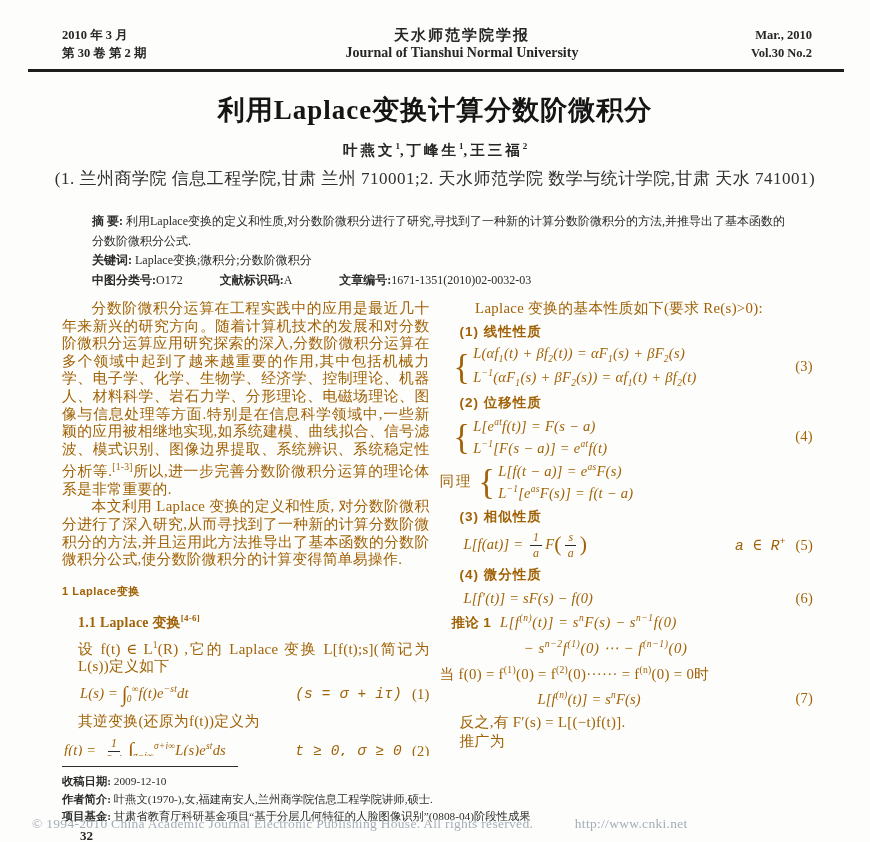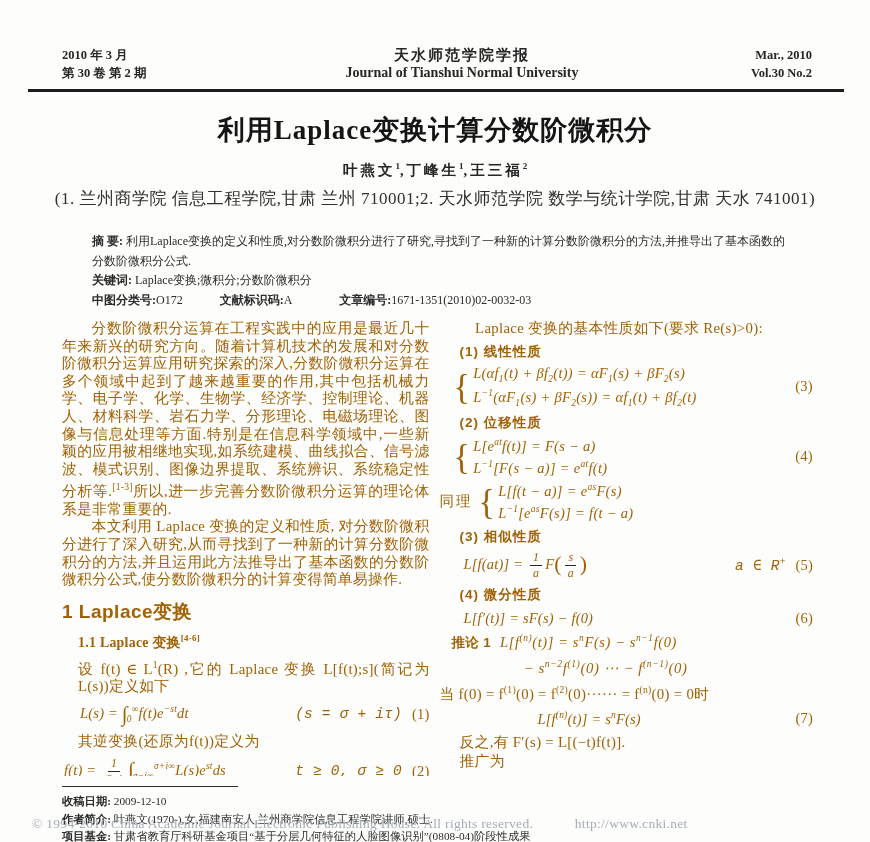--- a/index.html
+++ b/index.html
@@ -2,21 +2,21 @@
 <html><head>
 <meta charset="utf-8">
 <style>
   html,body { margin:0; padding:0; background:#e8e8e6; }
   .page {
     position:relative; width:870px; height:842px; margin:0 auto;
     background:#fdfdfb; overflow:hidden; color:#262626;
     font-family:"Liberation Serif","DejaVu Serif",serif;
   }
   
-  .hdr { display:flex; align-items:flex-end; padding:46px 58px 0 62px; }
+  .hdr { display:flex; align-items:flex-end; padding:26px 58px 0 62px; }
   .hdr .blk { font-size:12.5px; font-weight:700; line-height:18px; white-space:nowrap; }
   .hdr .blk.left  { width:170px; text-align:left; }
   .hdr .blk.center{ flex:1; text-align:center; }
   .hdr .blk.right { width:120px; text-align:right; }
   .jcn { font-size:15px; letter-spacing:2px; }
   .jen { font-size:14px; font-weight:700; }
   .hdr-rule { height:3px; background:#1d1d1d; margin:7px 26px 0 28px; }
   
   .title { text-align:center; font-size:27px; font-weight:700; letter-spacing:1px; margin-top:20px; color:#151515; }
   .authors { text-align:center; font-size:14.5px; margin-top:13px; letter-spacing:3px; font-weight:600; }
@@ -27,21 +27,21 @@
   .meta .hang { text-indent:0; }
   .meta b { font-weight:700; }
   .meta .sep { display:inline-block; width:34px; }
   .meta .sep2 { display:inline-block; width:44px; }
   
   .columns { display:flex; gap:16px; margin:10px 57px 0 62px; height:456px; overflow:hidden; }
   .col { width:368px; font-size:14.8px; line-height:17.6px; letter-spacing:0.3px; text-align:justify; color:#a16207; }
   .col p { margin:0; text-indent:2em; }
   .col p.noind { text-indent:0; }
   sup { font-size:0.65em; } sub { font-size:0.65em; }
-  .sechead { font-family:"Liberation Sans","DejaVu Sans",sans-serif; font-weight:700; font-size:19px; margin:14px 0 10px 0; letter-spacing:0.5px; }
+  .sechead { font-family:"Liberation Sans","DejaVu Sans",sans-serif; font-weight:700; font-size:11px; margin:14px 0 10px 0; letter-spacing:0.5px; }
   .subhead { font-weight:700; margin:8px 0 4px 16px; font-size:13.8px; }
   .prophead { font-weight:700; font-family:"Liberation Sans","DejaVu Sans",sans-serif; font-size:13.5px; margin:5px 0 3px 14px; letter-spacing:1px; }
   
   .eq { display:flex; align-items:center; font-style:italic; font-size:14.5px; margin:5px 0 5px 18px; letter-spacing:0.2px; line-height:1.3; }
   .eq .f { white-space:nowrap; }
   .eq .cond { margin-left:auto; white-space:nowrap; padding-right:10px;font-family:Liberation Mono, monospace; }
   .eq .no { font-style:normal; margin-left:auto; }
   .eq.hascond .no { margin-left:0; }
   .eqrow { display:flex; align-items:center; font-style:italic; font-size:14.5px; margin:4px 0 4px 8px; line-height:1.3; }
   .eqrow .brace { font-style:normal; font-size:34px; font-weight:400; transform:scaleY(1.05); margin-right:3px; line-height:1; }

